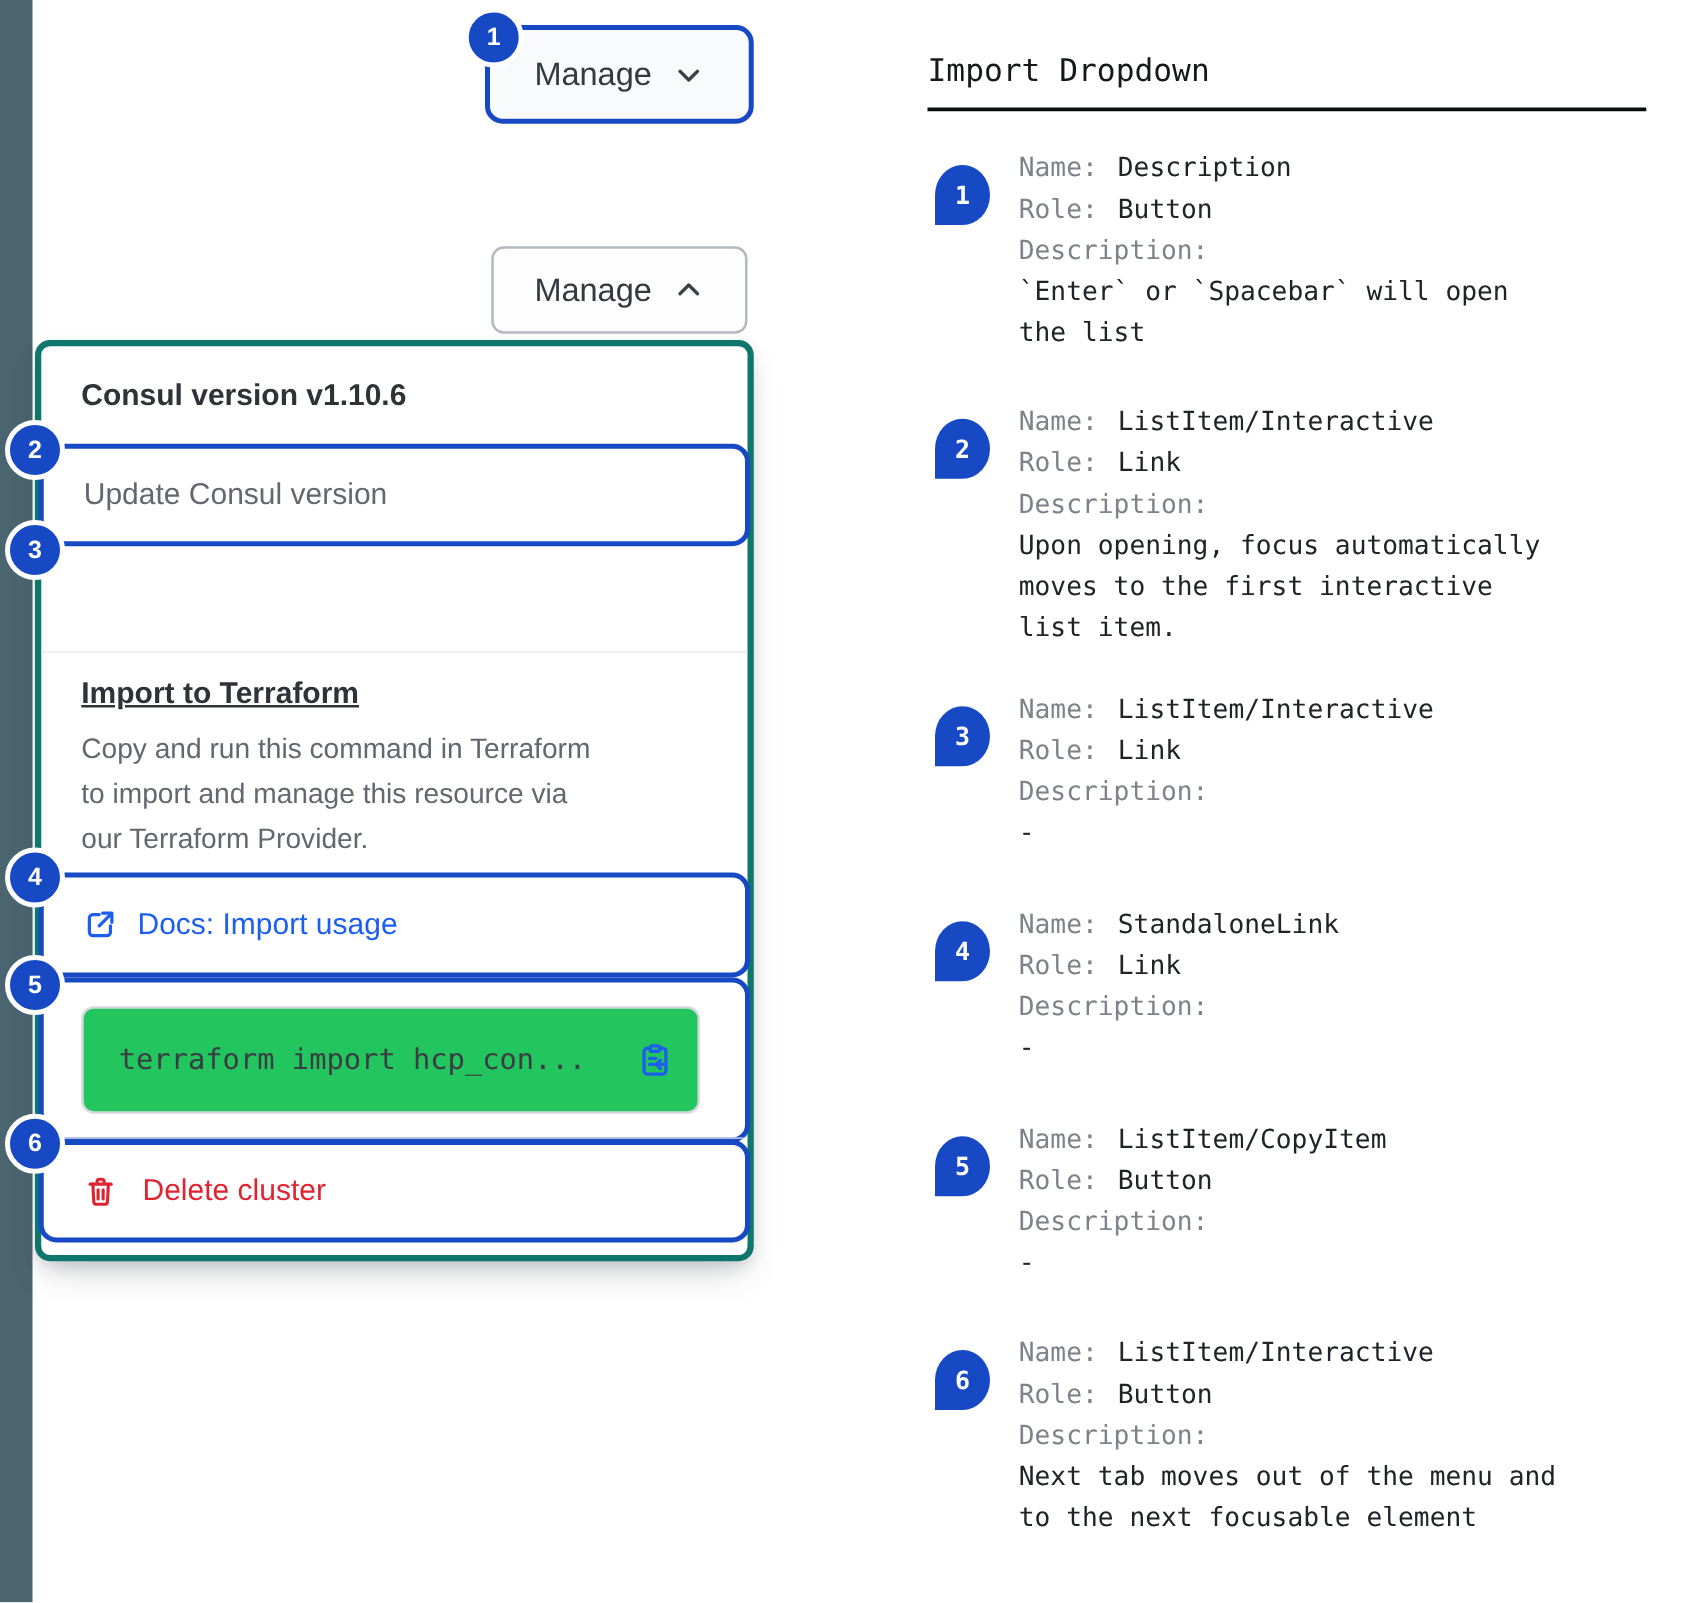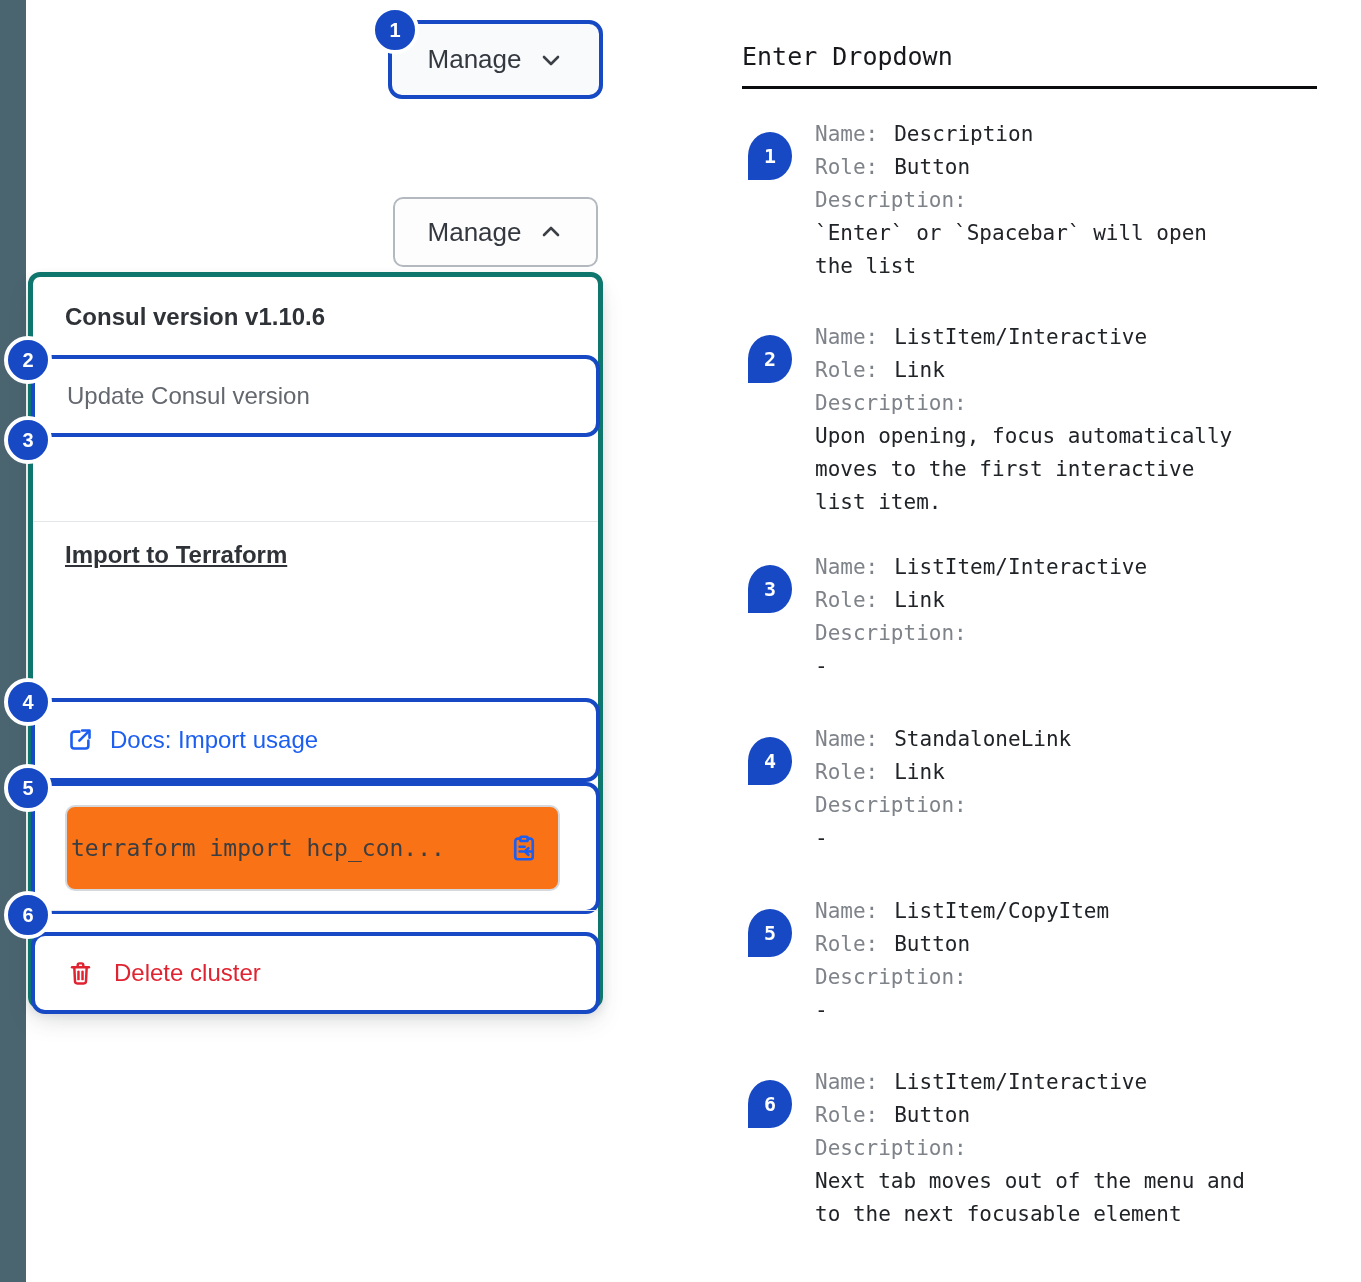--- a/index.html
+++ b/index.html
@@ -44,30 +44,30 @@
   .panel-header{position:absolute;left:0;top:0;height:80px;width:100%;
     display:flex;align-items:center;padding-left:32px;
     font-weight:bold;font-size:24px;color:var(--ink);}
   .ann-box{position:absolute;left:-2px;right:-2px;border:4px solid var(--ann);
     border-radius:14px;background:#fff;display:flex;align-items:center;
     padding-left:32px;cursor:pointer;}
   .ann-box.b2{top:78px;height:82px;}
   .ann-box.b3{top:158px;height:82px;}
   .ann-box.b4{top:421px;height:84px;}
   .ann-box.b5{top:505px;height:132px;padding-left:30px;padding-right:36px;}
-  .ann-box.b6{top:655px;height:82px;}
+  .ann-box.b6{top:635px;height:82px;}
   .menu-item-label{font-size:24px;color:var(--muted);}
   .divider{position:absolute;left:0;right:0;height:1px;background:#e4e6e9;}
   .section-title{position:absolute;left:32px;top:264px;font-weight:bold;font-size:24px;color:var(--ink);text-decoration:underline;}
   .section-desc{position:absolute;left:32px;top:304px;width:512px;font-size:22.5px;
     line-height:36px;color:var(--muted);white-space:pre-line;}
   .docs-link{display:flex;align-items:flex-start;gap:16px;color:var(--link);
     font-size:24px;font-weight:500;}
-  .code-field{width:100%;height:86px;border:2px solid #d5d8dc;border-radius:10px;background:#f97316;
-    display:flex;align-items:center;justify-content:space-between;padding:0 18px 0 4px;}
+  .code-field{width:100%;height:86px;border:2px solid #d5d8dc;border-radius:10px;background:#22c55e;
+    display:flex;align-items:center;justify-content:space-between;padding:0 18px 0 28px;}
   .code-text{font-family:"DejaVu Sans Mono",monospace;font-size:23px;color:#3a3d42;}
   .copy-btn{width:32px;height:32px;color:var(--link);cursor:pointer;display:flex;align-items:center;justify-content:center;background:none;border:none;}
   .delete-row{display:flex;align-items:center;gap:20px;color:var(--danger);
     font-size:24px;font-weight:500;}
 
   
   .legend-title{position:absolute;left:742px;top:42px;
     font-family:"DejaVu Sans Mono",monospace;font-size:25px;color:#16181b;}
   .legend-rule{position:absolute;left:742px;top:86px;width:575px;height:3px;background:#0b0c0d;}
   .legend-item{position:absolute;left:742px;width:600px;padding-left:73px;
@@ -105,20 +105,23 @@
     <div class="panel-header">Consul version v1.10.6</div>
 
     <div class="ann-box b2">
       <span class="menu-item-label">Update Consul version</span>
     </div>
 
 
     <div class="divider" style="top:244px;"></div>
 
     <div class="section-title">Import to Terraform</div>
+    <div class="section-desc">Copy and run this command in Terraform
+to import and manage this resource via
+our Terraform Provider.</div>
 
     <div class="ann-box b4">
       <span class="docs-link">
         <svg width="27" height="27" viewBox="0 0 24 24" fill="none" stroke="currentColor" stroke-width="2.3" stroke-linecap="round" stroke-linejoin="round">
             <path d="M11 5H6.5A2.5 2.5 0 0 0 4 7.5v10A2.5 2.5 0 0 0 6.5 20h10a2.5 2.5 0 0 0 2.5-2.5V13"></path>
             <path d="M13.5 4H20v6.5"></path>
             <path d="M19.5 4.5L11 13"></path>
           </svg>
         <span>Docs: Import usage</span>
       </span>
@@ -155,21 +158,21 @@
       </span>
     </div>
   </div>
 
   <div class="badge-circle" style="left:4px;top:336px;">2</div>
   <div class="badge-circle" style="left:4px;top:416px;">3</div>
   <div class="badge-circle" style="left:4px;top:678px;">4</div>
   <div class="badge-circle" style="left:4px;top:764px;">5</div>
   <div class="badge-circle" style="left:4px;top:891px;">6</div>
 
-  <div class="legend-title">Enter Dropdown</div>
+  <div class="legend-title">Import Dropdown</div>
   <div class="legend-rule"></div>
 
   <div class="legend-item li-1">
     <div class="bubble">1</div>
     <div><span class="k">Name:</span><span class="v">Description</span></div>
     <div><span class="k">Role:</span><span class="v">Button</span></div>
     <div><span class="k">Description:</span></div>
     <div class="desc-text">`Enter` or `Spacebar` will open
 the list</div>
   </div>

